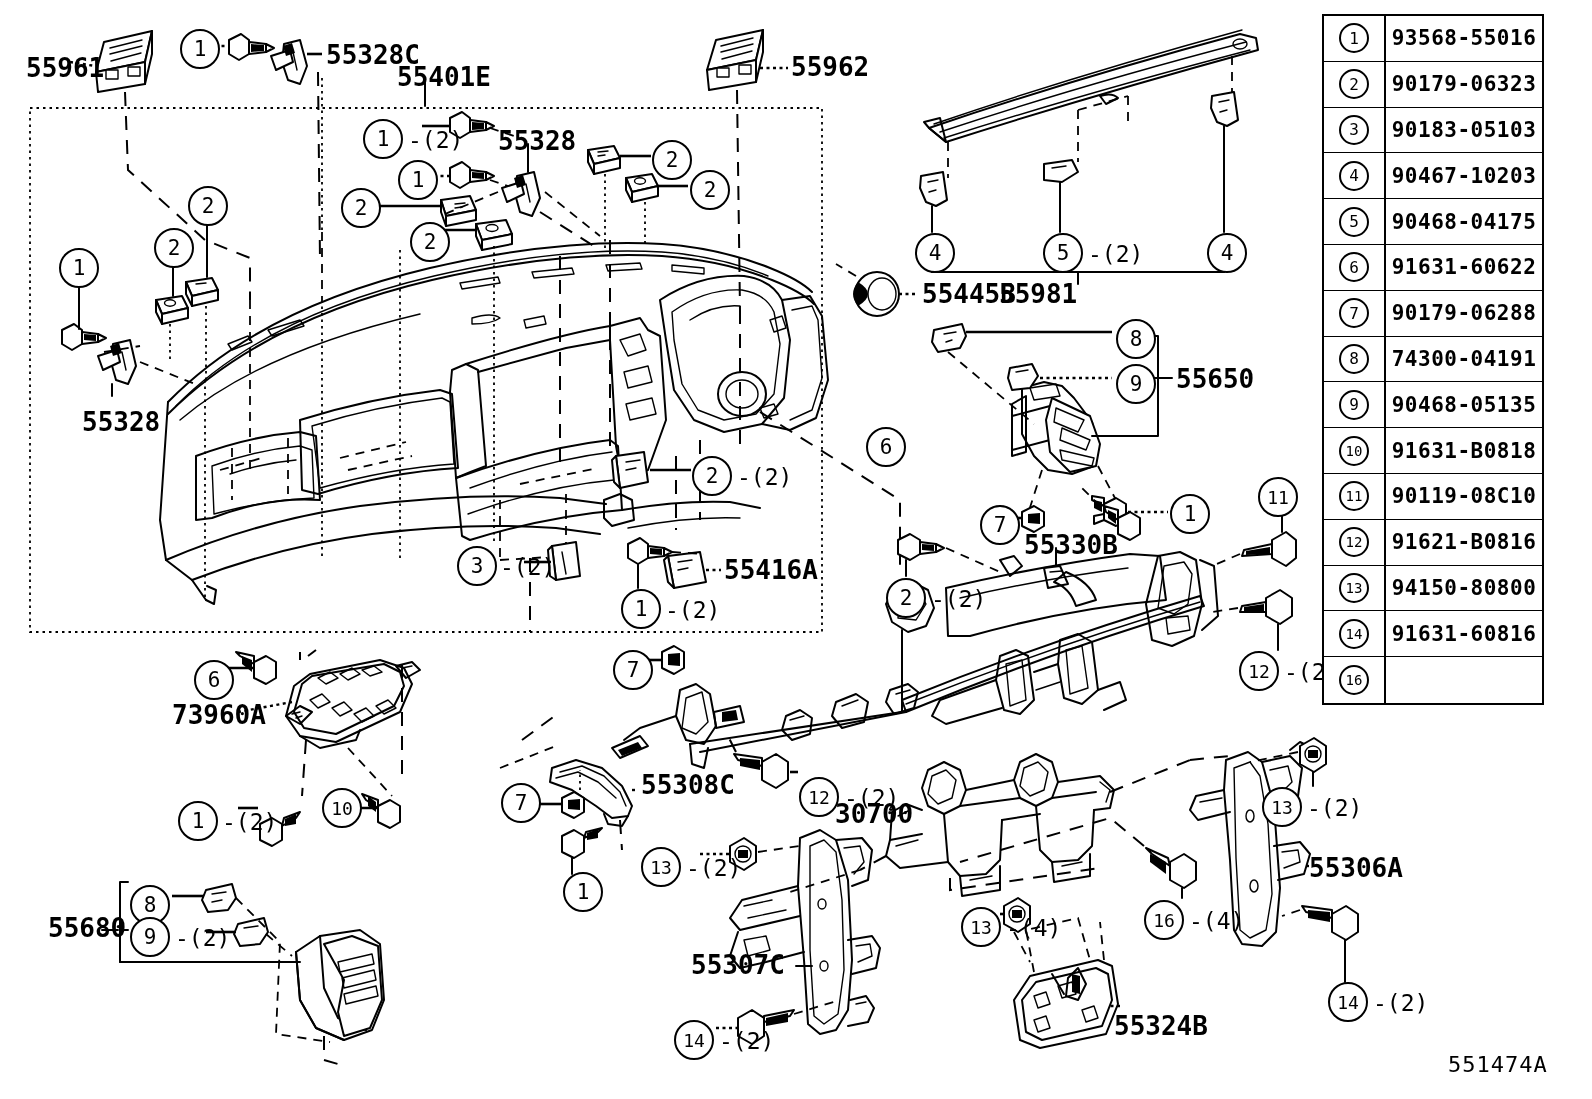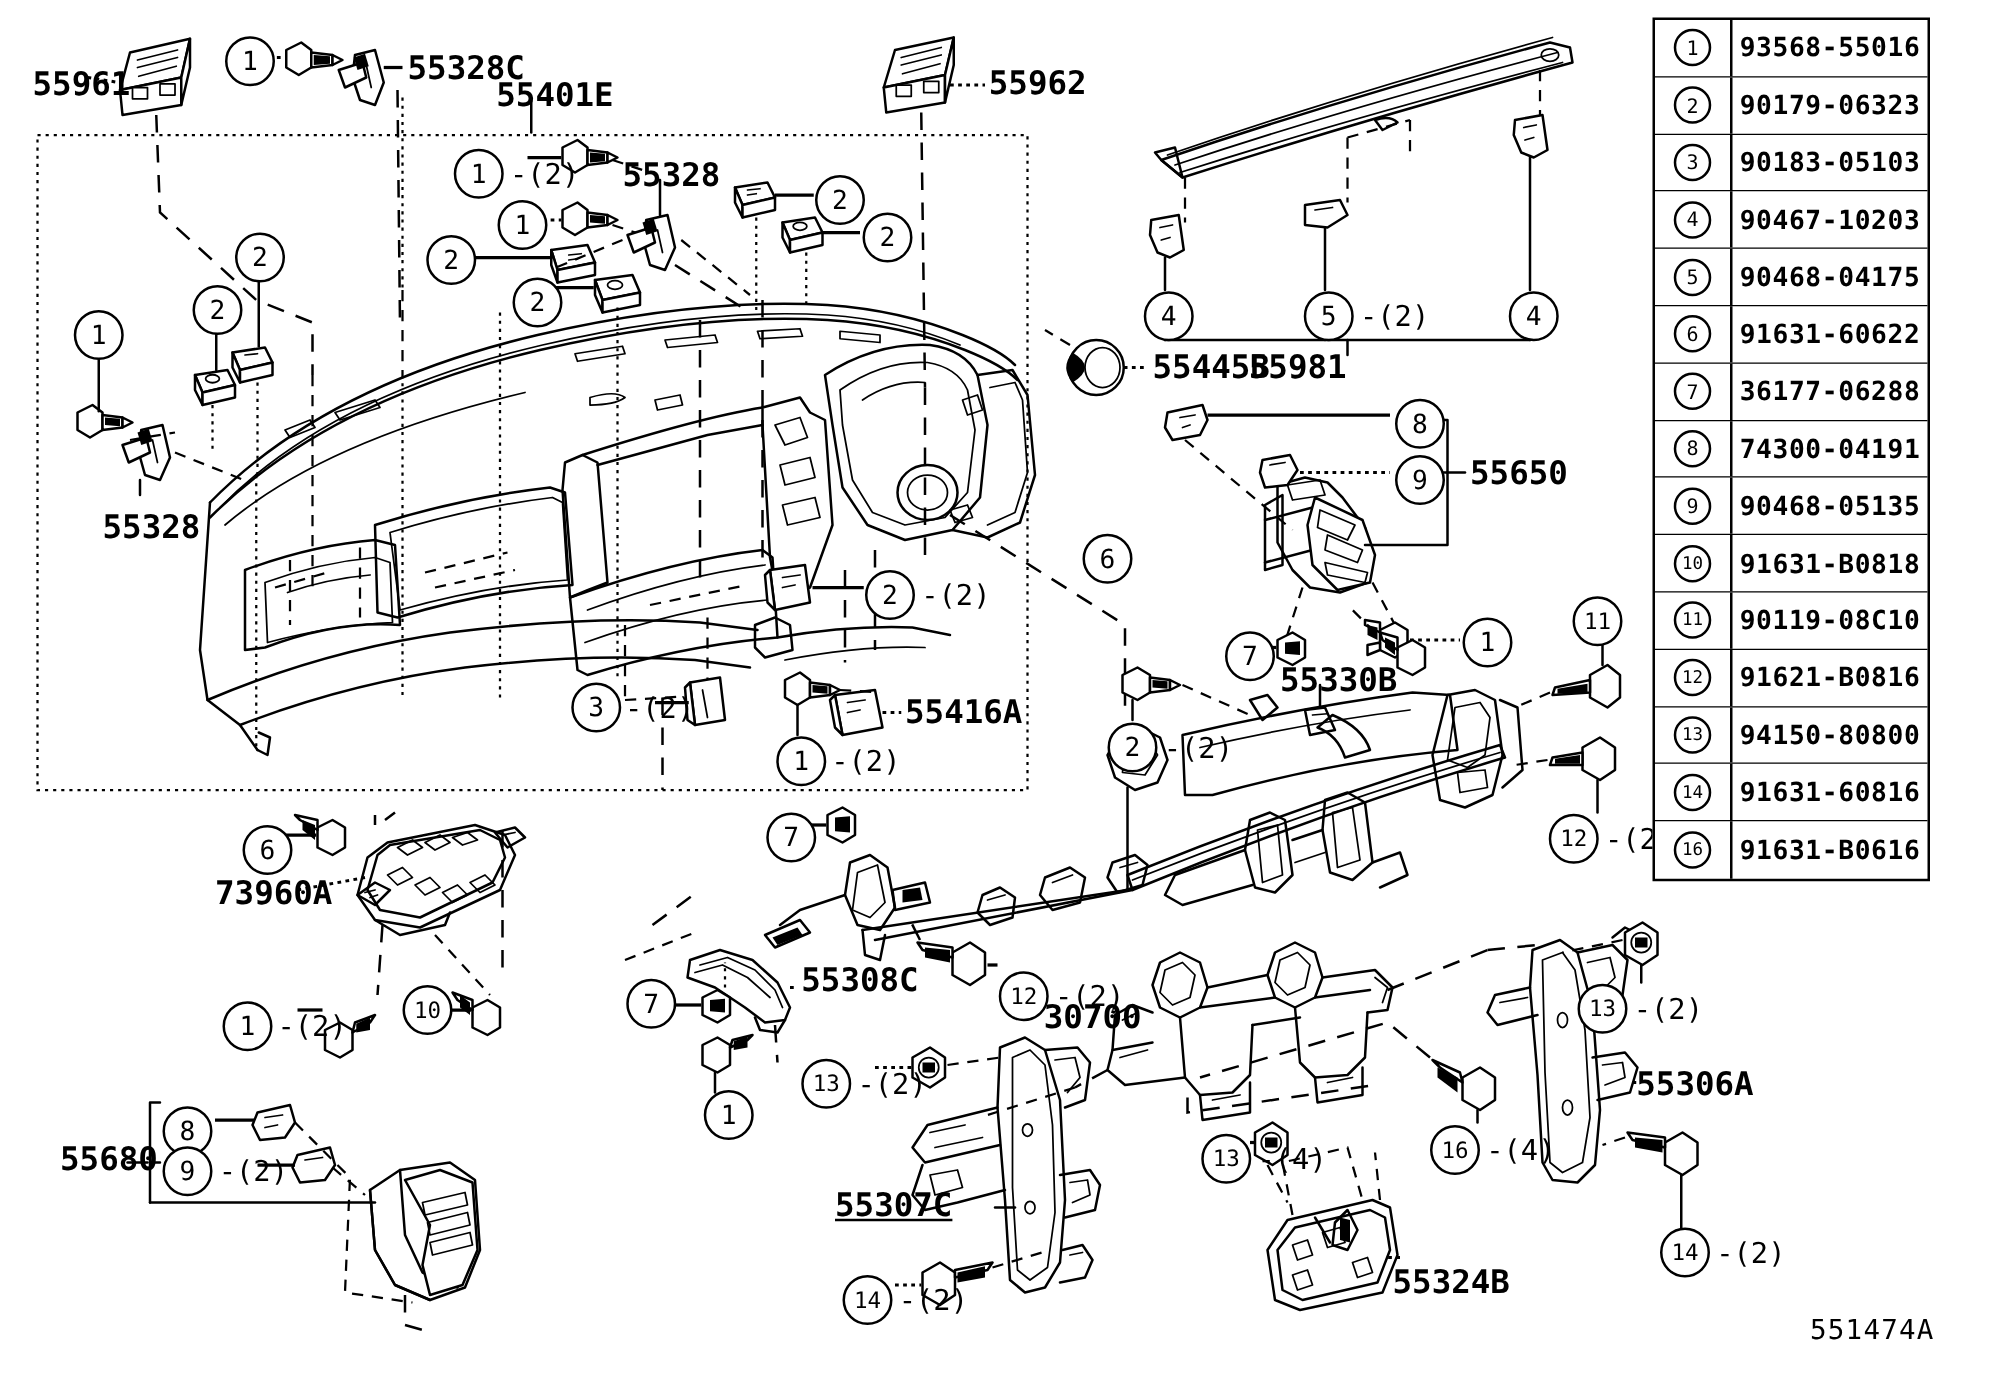--- a/index.html
+++ b/index.html
@@ -690,21 +690,21 @@
   <div class="lbl" style="left:999px;top:281px;">55981</div>
   <div class="lbl" style="left:1176px;top:366px;">55650</div>
   <div class="lbl" style="left:82px;top:409px;">55328</div>
   <div class="lbl" style="left:724px;top:557px;">55416A</div>
   <div class="lbl" style="left:1024px;top:532px;">55330B</div>
   <div class="lbl" style="left:172px;top:702px;">73960A</div>
   <div class="lbl" style="left:641px;top:772px;">55308C</div>
   <div class="lbl" style="left:835px;top:801px;">30700</div>
   <div class="lbl" style="left:48px;top:915px;">55680</div>
   <div class="lbl" style="left:1309px;top:855px;">55306A</div>
-  <div class="lbl" style="left:668px;top:952px;text-decoration:underline;">55307C</div>
+  <div class="lbl" style="left:691px;top:952px;">55307C</div>
   <div class="lbl" style="left:1114px;top:1013px;">55324B</div>
 
   <div class="callout" style="left:180px;top:29px;">1</div>
   <div class="callout" style="left:363px;top:119px;">1</div>
   <div class="qty" style="left:408px;top:127px;">-(2)</div>
   <div class="callout" style="left:652px;top:140px;">2</div>
   <div class="callout" style="left:398px;top:160px;">1</div>
   <div class="callout" style="left:690px;top:170px;">2</div>
   <div class="callout" style="left:341px;top:188px;">2</div>
   <div class="callout" style="left:410px;top:222px;">2</div>
@@ -790,21 +790,21 @@
     <div class="row">
       <div class="cnum">
           <div class="ring">6</div>
         </div>
       <div class="pnum">91631-60622</div>
     </div>
     <div class="row">
       <div class="cnum">
           <div class="ring">7</div>
         </div>
-      <div class="pnum">36177-06288</div>
+      <div class="pnum">90179-06288</div>
     </div>
     <div class="row">
       <div class="cnum">
           <div class="ring">8</div>
         </div>
       <div class="pnum">74300-04191</div>
     </div>
     <div class="row">
       <div class="cnum">
           <div class="ring">9</div>
@@ -838,19 +838,18 @@
     <div class="row">
       <div class="cnum">
           <div class="ring two">14</div>
         </div>
       <div class="pnum">91631-60816</div>
     </div>
     <div class="row">
       <div class="cnum">
           <div class="ring two">16</div>
         </div>
-      <div class="pnum">91631-B0616</div>
     </div>
   </div>
 
   <div id="diagram-code">551474A</div>
 
 </div>
 
 </body></html>

